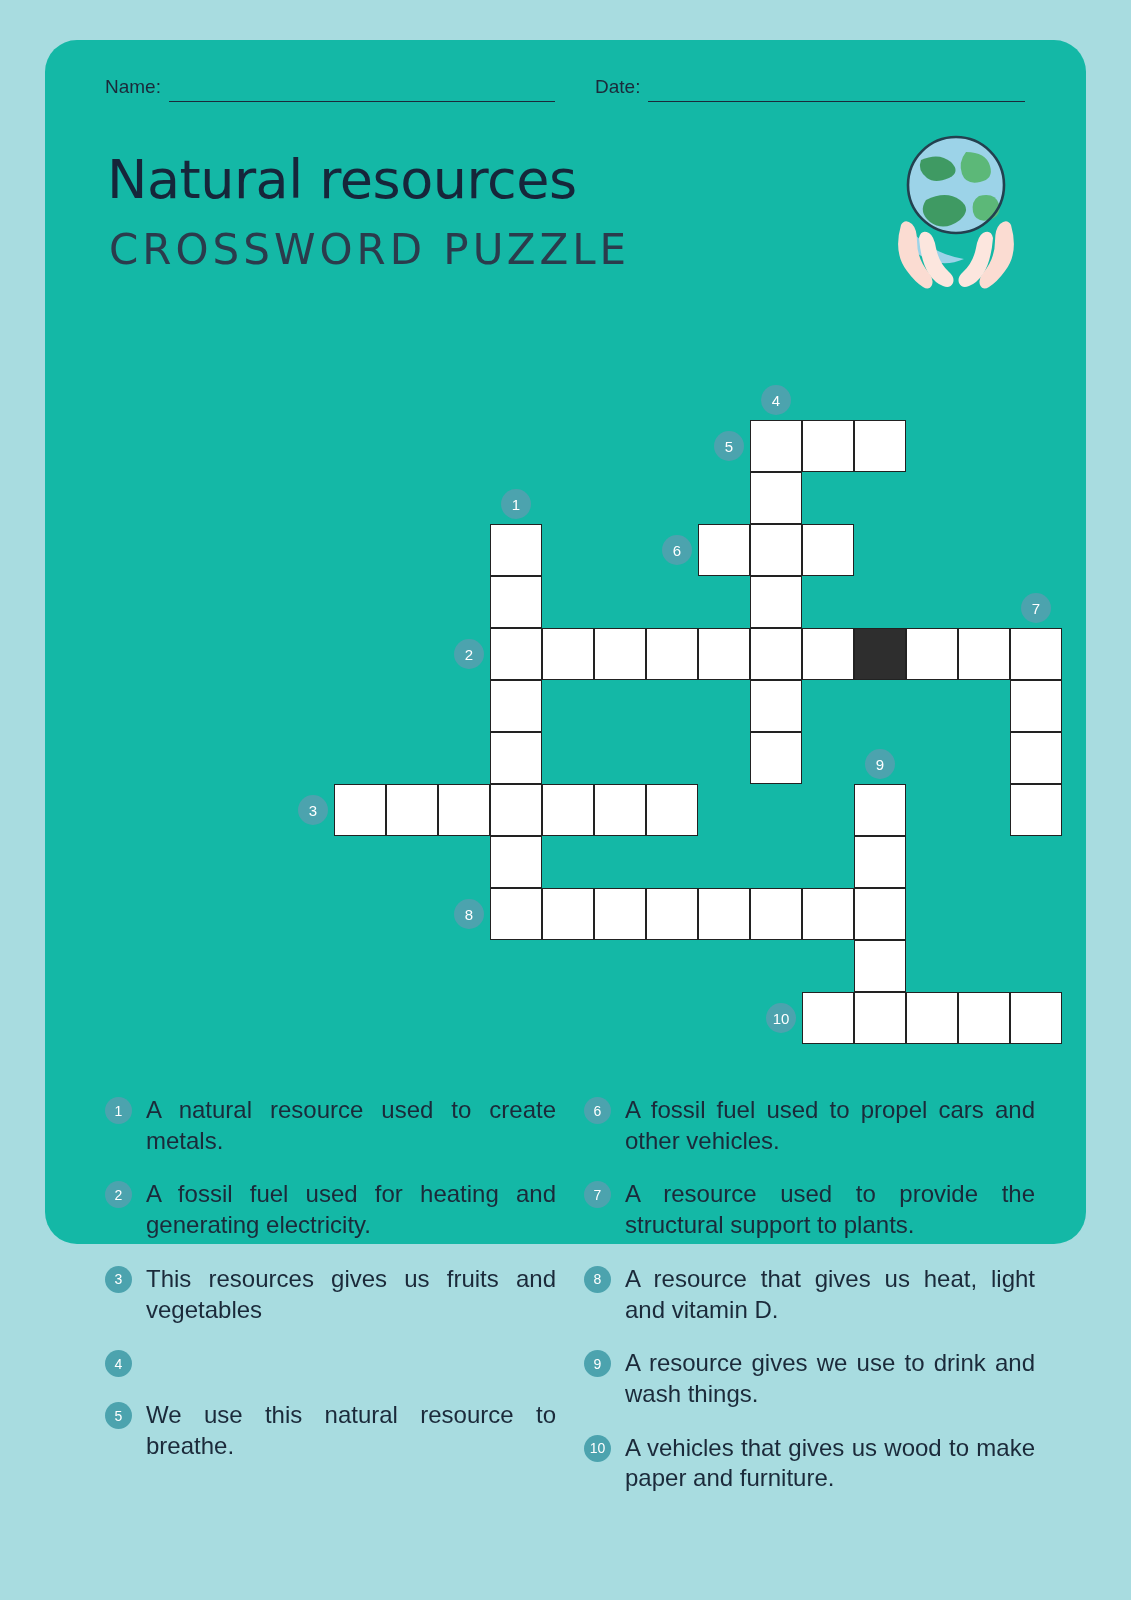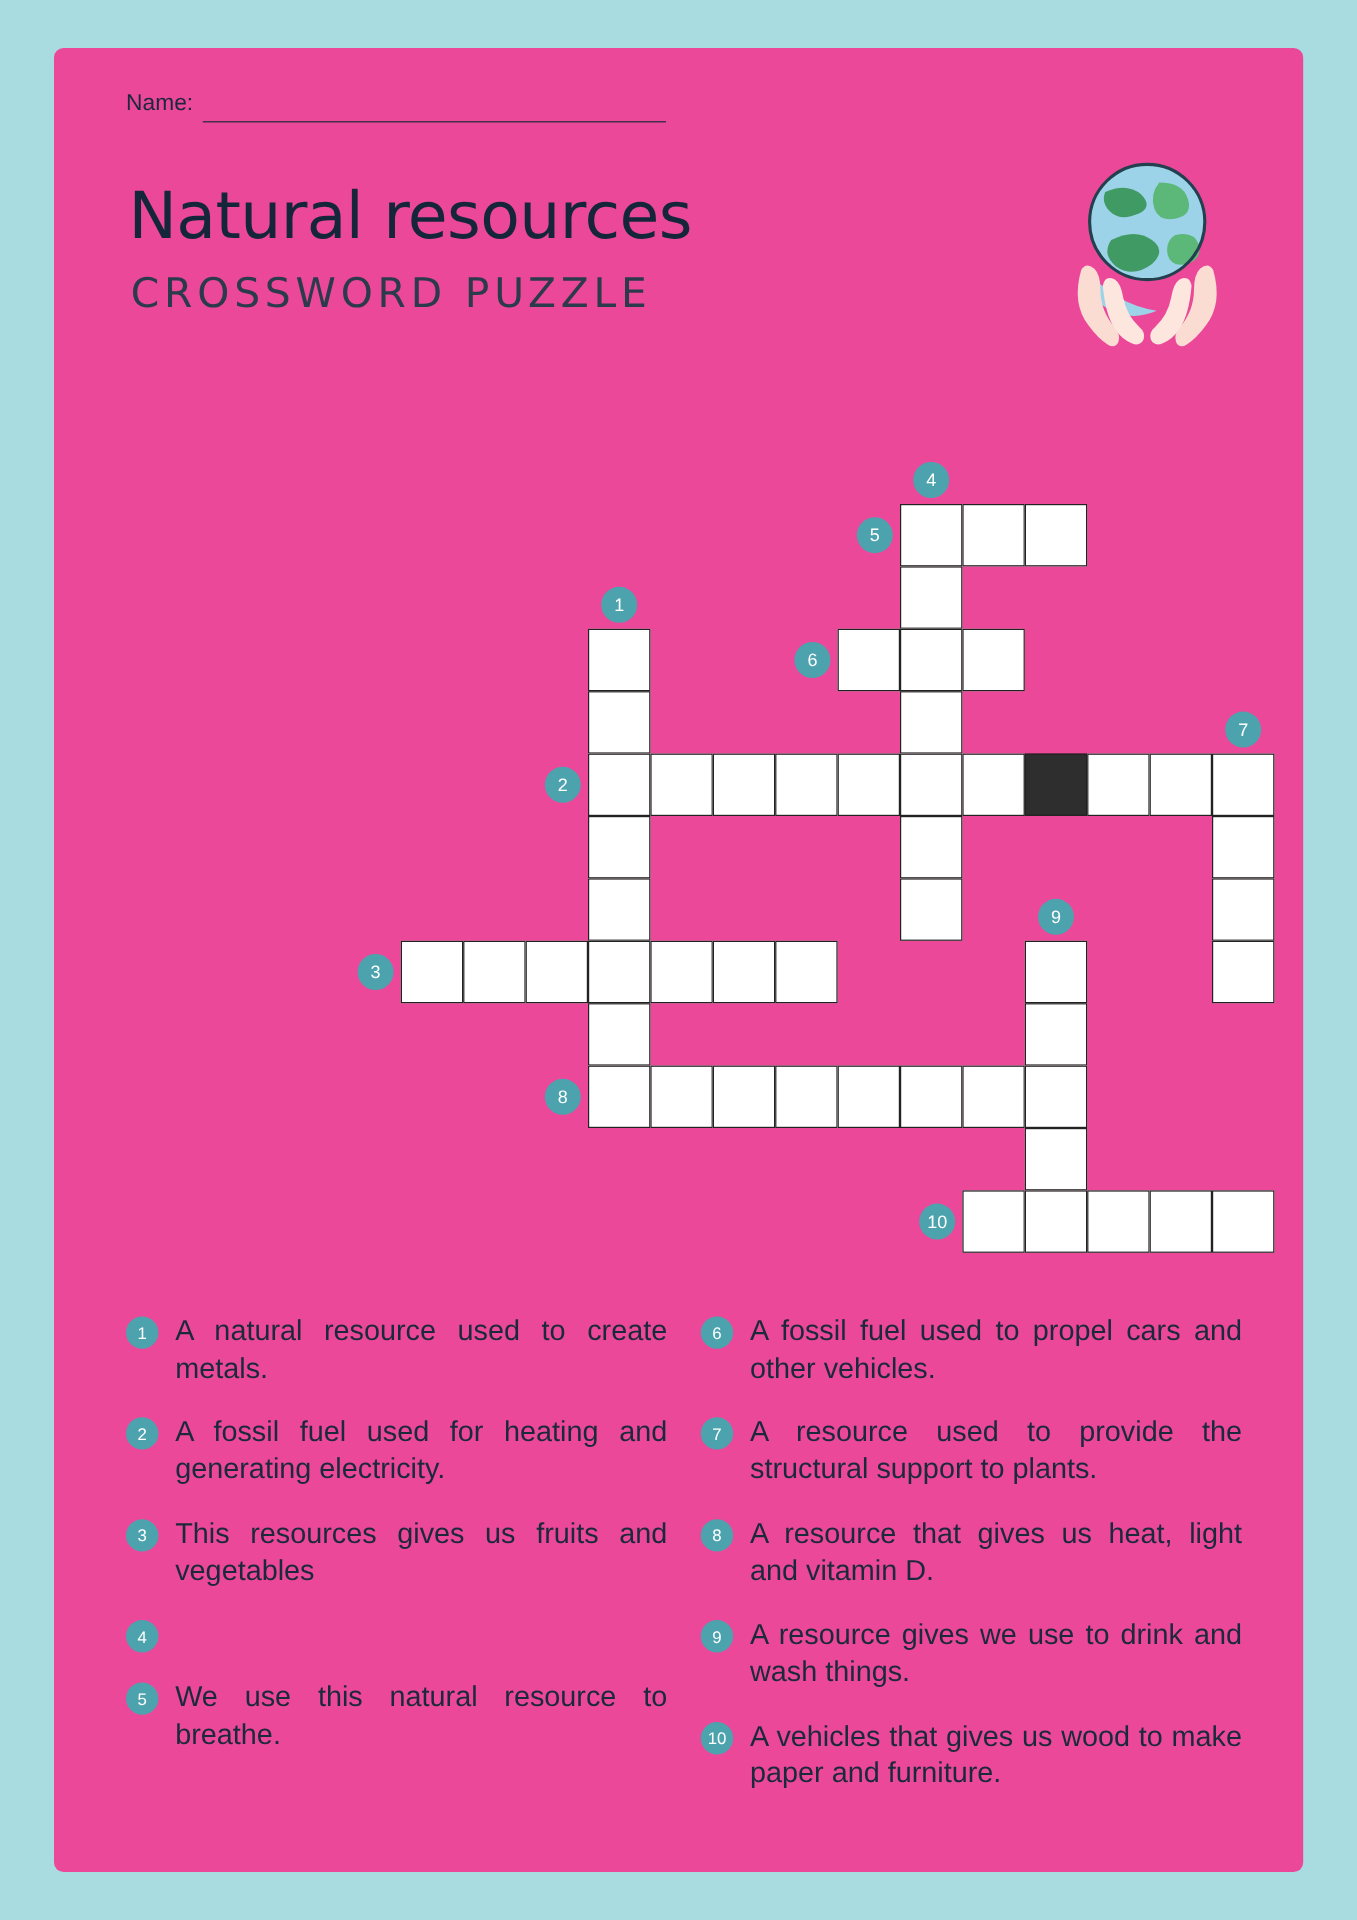--- a/index.html
+++ b/index.html
@@ -11,23 +11,23 @@
     height: 1600px;
     background: #a8dce0;
     font-family: "Liberation Sans", sans-serif;
     overflow: hidden;
   }
   .page {
     position: absolute;
     left: 45px;
     top: 40px;
     width: 1041px;
-    height: 1520px;
-    background: #ec4899;
-    border-radius: 8px;
+    height: 1204px;
+    background: #14b8a6;
+    border-radius: 32px;
   }
   
   .fields {
     position: absolute;
     left: 60px;
     top: 35px;
     width: 920px;
     display: flex;
     gap: 40px;
   }
@@ -57,21 +57,21 @@
     font-size: 54px;
     font-weight: normal;
     color: #16263a;
     letter-spacing: -0.5px;
     font-family: "DejaVu Sans", sans-serif;
   }
   .subtitle {
     position: absolute;
     left: 64px;
     top: 185px;
-    font-size: 34px;
+    font-size: 42px;
     color: #2b3b4c;
     letter-spacing: 4px;
     font-family: "DejaVu Sans", sans-serif;
   }
   
   .earth-art {
     position: absolute;
     right: 45px;
     top: 90px;
     width: 170px;
@@ -143,20 +143,24 @@
   }
 </style>
 </head>
 <body>
 
 <div class="page">
 
   <div class="fields">
     <div class="field name">
       <span class="field-label">Name:</span>
+      <span class="field-line"></span>
+    </div>
+    <div class="field date">
+      <span class="field-label">Date:</span>
       <span class="field-line"></span>
     </div>
   </div>
 
   <div class="title">Natural resources</div>
   <div class="subtitle">CROSSWORD PUZZLE</div>
 
   <div class="earth-art">
     <svg viewBox="0 0 170 170" width="170" height="170">
       <circle cx="85" cy="55" r="48" fill="#9cd3e8"></circle>

